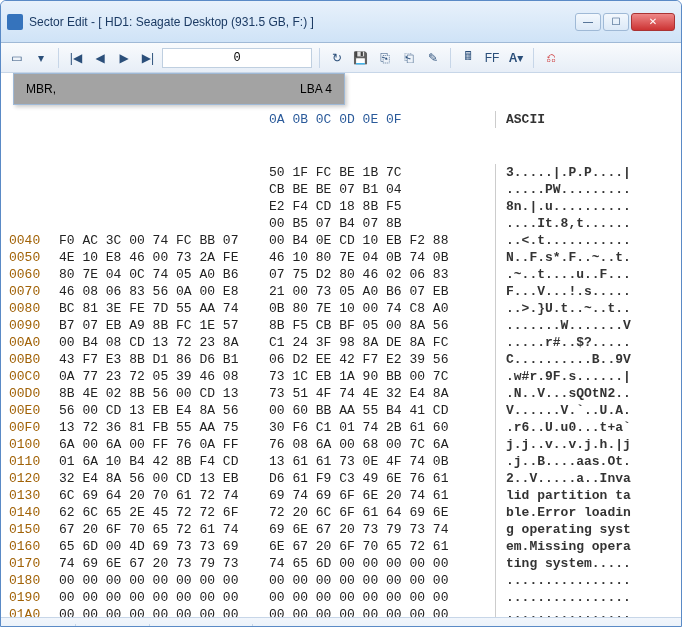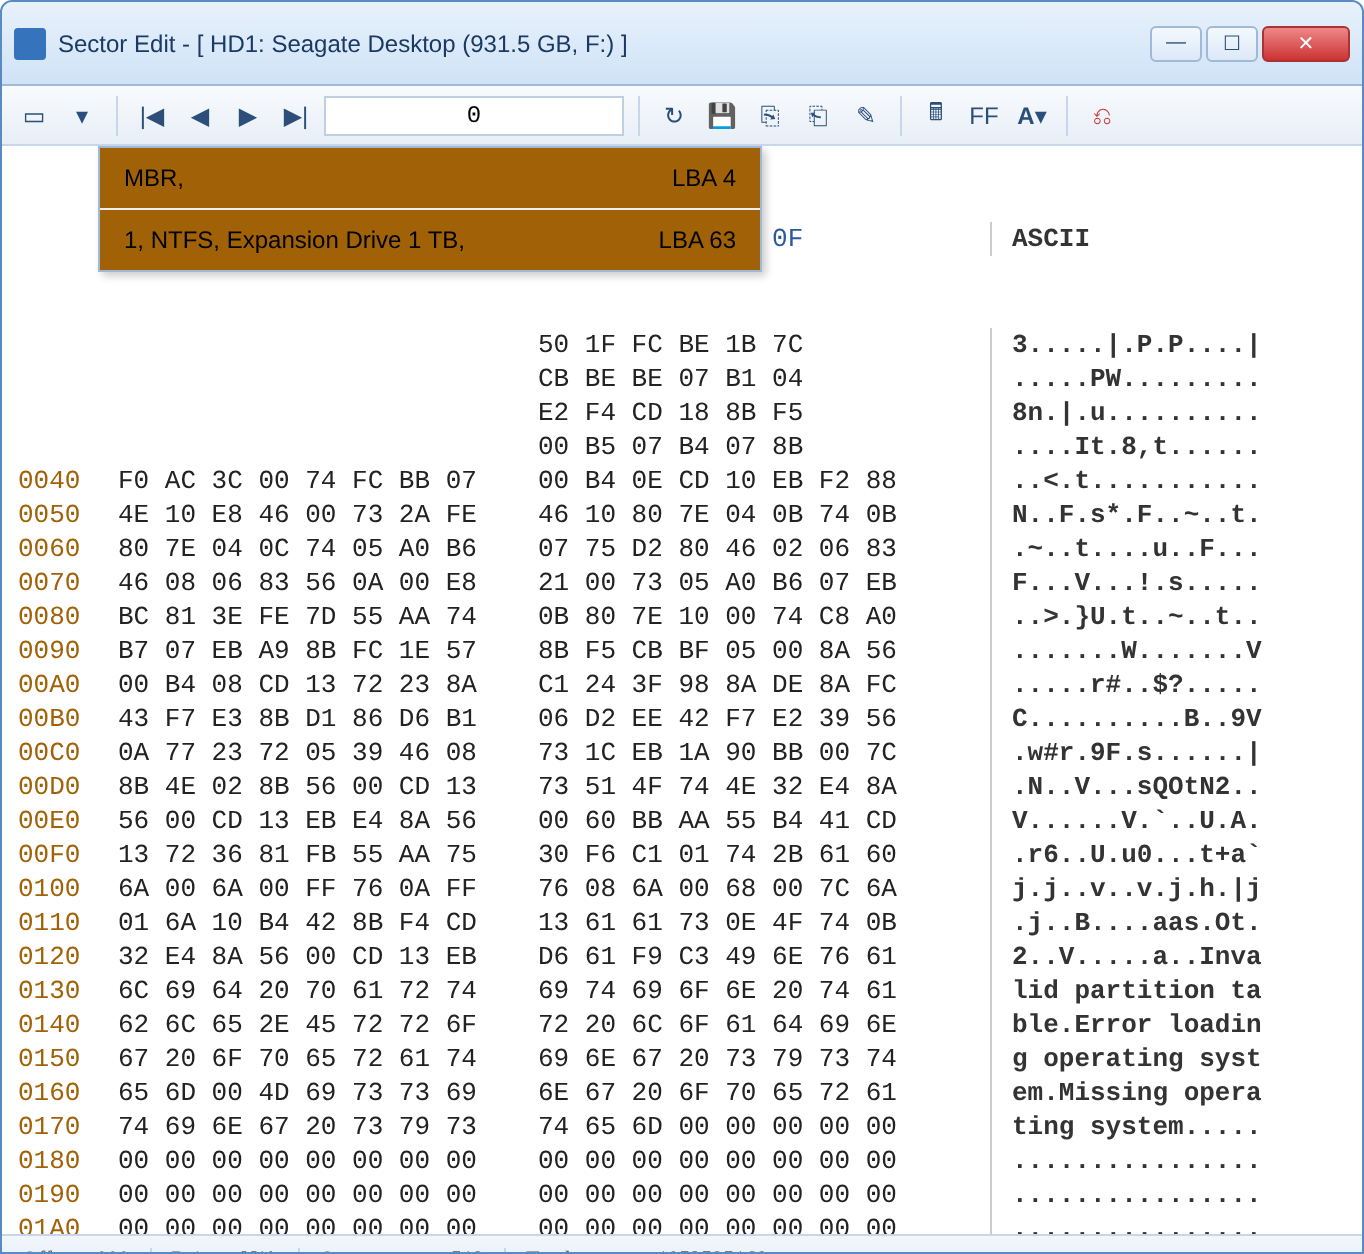--- a/index.html
+++ b/index.html
@@ -8,21 +8,21 @@
   .titlebar .icon { width: 16px; height: 16px; background: #3573bc; border-radius: 2px; margin-right: 6px; display:inline-block;}
   .titlebar-text { color: #1b3a63; font-size: 12px; flex: 1; }
   .winbtns { display: flex; gap: 2px; }
   .winbtn { width: 26px; height: 18px; border: 1px solid #9fb9d6; background: linear-gradient(#f3f8fd,#dce9f7); border-radius: 3px; display:flex;align-items:center;justify-content:center;font-size:10px;color:#2b4f7a;}
   .winbtn.close { width: 44px; background: linear-gradient(#e88,#c33); color:#fff; border-color:#a33;}
   .toolbar { height: 30px; background: linear-gradient(#f9fbfd,#e7eef7); border-bottom: 1px solid #c7d6e8; display:flex; align-items:center; padding: 0 6px; gap: 4px;}
   .tbtn { width: 20px; height: 20px; border:1px solid transparent; border-radius:3px; display:flex;align-items:center;justify-content:center; font-size:12px; color:#2b4f7a;}
   .tsep { width:1px; height:20px; background:#c7d6e8; margin:0 3px;}
   .offset-box { width: 150px; height:20px; border:1px solid #bfcfe0; background:#fff; text-align:center; line-height:18px; font-family:"Courier New",monospace; font-size:12px;}
   .hex-area { position: relative; height: 544px; overflow: hidden; }
-  .dropdown-menu { position:absolute; top:0; left:12px; width:332px; background:#a16207; border:1px solid #9fb9d6; box-shadow: 2px 2px 4px rgba(0,0,0,.2); z-index:10;margin-left:36px;}
+  .dropdown-menu { position:absolute; top:0; left:12px; width:332px; background:#a3a3a3; border:1px solid #9fb9d6; box-shadow: 2px 2px 4px rgba(0,0,0,.2); z-index:10;}
   .dd-row { display:flex; justify-content:space-between; padding:8px 12px; font-size:12px; border-bottom:1px solid #eee;}
   .dd-row:last-child{border-bottom:none;}
   .hex-grid { font-family:"Courier New",monospace; font-size:13px; line-height:17px; padding: 4px 8px; white-space: pre; color:#222;}
   .hex-header { color:#2a5a9a; display:flex; border-bottom: 0; padding-bottom:2px;}
   .hex-row { display:flex; }
   .col-off { width:50px; color:#a16207;}
   .col-hex1 { width:210px; }
   .col-hex2 { width:226px; }
   .col-ascii { width:160px; border-left:1px solid #ccc; padding-left:10px; color:#333;font-weight:bold;}
   .statusbar { height:24px; background: linear-gradient(#f1f6fc,#e2ecf7); border-top:1px solid #c7d6e8; display:flex; align-items:center; padding:0 10px; font-size:11px; gap:10px;font-family:Liberation Serif, serif;}
@@ -65,24 +65,20 @@
   <div class="tsep"></div>
   <div class="tbtn" style="color:#c33">⎌</div>
 </div>
 
 <div class="hex-area">
   <div class="dropdown-menu">
     <div class="dd-row">
       <span>MBR,</span>
       <span>LBA 4</span>
     </div>
-    <div class="dd-row">
-      <span>1, NTFS, Expansion Drive 1 TB,</span>
-      <span>LBA 63</span>
-    </div>
   </div>
 
   <div class="hex-grid">
     <div class="hex-header">
       <span class="col-off"></span>
       <span class="col-hex1"></span>
       <span class="col-hex2">0A 0B 0C 0D 0E 0F</span>
       <span class="col-ascii">ASCII</span>
     </div>
     <div id="hex-rows"><div class="hex-row"><span class="col-off"></span><span class="col-hex1"></span><span class="col-hex2">50 1F FC BE 1B 7C</span><span class="col-ascii">3.....|.P.P....|</span></div><div class="hex-row"><span class="col-off"></span><span class="col-hex1"></span><span class="col-hex2">CB BE BE 07 B1 04</span><span class="col-ascii">.....PW.........</span></div><div class="hex-row"><span class="col-off"></span><span class="col-hex1"></span><span class="col-hex2">E2 F4 CD 18 8B F5</span><span class="col-ascii">8n.|.u..........</span></div><div class="hex-row"><span class="col-off"></span><span class="col-hex1"></span><span class="col-hex2">00 B5 07 B4 07 8B</span><span class="col-ascii">....It.8,t......</span></div><div class="hex-row"><span class="col-off">0040</span><span class="col-hex1">F0 AC 3C 00 74 FC BB 07</span><span class="col-hex2">00 B4 0E CD 10 EB F2 88</span><span class="col-ascii">..&lt;.t...........</span></div><div class="hex-row"><span class="col-off">0050</span><span class="col-hex1">4E 10 E8 46 00 73 2A FE</span><span class="col-hex2">46 10 80 7E 04 0B 74 0B</span><span class="col-ascii">N..F.s*.F..~..t.</span></div><div class="hex-row"><span class="col-off">0060</span><span class="col-hex1">80 7E 04 0C 74 05 A0 B6</span><span class="col-hex2">07 75 D2 80 46 02 06 83</span><span class="col-ascii">.~..t....u..F...</span></div><div class="hex-row"><span class="col-off">0070</span><span class="col-hex1">46 08 06 83 56 0A 00 E8</span><span class="col-hex2">21 00 73 05 A0 B6 07 EB</span><span class="col-ascii">F...V...!.s.....</span></div><div class="hex-row"><span class="col-off">0080</span><span class="col-hex1">BC 81 3E FE 7D 55 AA 74</span><span class="col-hex2">0B 80 7E 10 00 74 C8 A0</span><span class="col-ascii">..&gt;.}U.t..~..t..</span></div><div class="hex-row"><span class="col-off">0090</span><span class="col-hex1">B7 07 EB A9 8B FC 1E 57</span><span class="col-hex2">8B F5 CB BF 05 00 8A 56</span><span class="col-ascii">.......W.......V</span></div><div class="hex-row"><span class="col-off">00A0</span><span class="col-hex1">00 B4 08 CD 13 72 23 8A</span><span class="col-hex2">C1 24 3F 98 8A DE 8A FC</span><span class="col-ascii">.....r#..$?.....</span></div><div class="hex-row"><span class="col-off">00B0</span><span class="col-hex1">43 F7 E3 8B D1 86 D6 B1</span><span class="col-hex2">06 D2 EE 42 F7 E2 39 56</span><span class="col-ascii">C..........B..9V</span></div><div class="hex-row"><span class="col-off">00C0</span><span class="col-hex1">0A 77 23 72 05 39 46 08</span><span class="col-hex2">73 1C EB 1A 90 BB 00 7C</span><span class="col-ascii">.w#r.9F.s......|</span></div><div class="hex-row"><span class="col-off">00D0</span><span class="col-hex1">8B 4E 02 8B 56 00 CD 13</span><span class="col-hex2">73 51 4F 74 4E 32 E4 8A</span><span class="col-ascii">.N..V...sQOtN2..</span></div><div class="hex-row"><span class="col-off">00E0</span><span class="col-hex1">56 00 CD 13 EB E4 8A 56</span><span class="col-hex2">00 60 BB AA 55 B4 41 CD</span><span class="col-ascii">V......V.`..U.A.</span></div><div class="hex-row"><span class="col-off">00F0</span><span class="col-hex1">13 72 36 81 FB 55 AA 75</span><span class="col-hex2">30 F6 C1 01 74 2B 61 60</span><span class="col-ascii">.r6..U.u0...t+a`</span></div><div class="hex-row"><span class="col-off">0100</span><span class="col-hex1">6A 00 6A 00 FF 76 0A FF</span><span class="col-hex2">76 08 6A 00 68 00 7C 6A</span><span class="col-ascii">j.j..v..v.j.h.|j</span></div><div class="hex-row"><span class="col-off">0110</span><span class="col-hex1">01 6A 10 B4 42 8B F4 CD</span><span class="col-hex2">13 61 61 73 0E 4F 74 0B</span><span class="col-ascii">.j..B....aas.Ot.</span></div><div class="hex-row"><span class="col-off">0120</span><span class="col-hex1">32 E4 8A 56 00 CD 13 EB</span><span class="col-hex2">D6 61 F9 C3 49 6E 76 61</span><span class="col-ascii">2..V.....a..Inva</span></div><div class="hex-row"><span class="col-off">0130</span><span class="col-hex1">6C 69 64 20 70 61 72 74</span><span class="col-hex2">69 74 69 6F 6E 20 74 61</span><span class="col-ascii">lid partition ta</span></div><div class="hex-row"><span class="col-off">0140</span><span class="col-hex1">62 6C 65 2E 45 72 72 6F</span><span class="col-hex2">72 20 6C 6F 61 64 69 6E</span><span class="col-ascii">ble.Error loadin</span></div><div class="hex-row"><span class="col-off">0150</span><span class="col-hex1">67 20 6F 70 65 72 61 74</span><span class="col-hex2">69 6E 67 20 73 79 73 74</span><span class="col-ascii">g operating syst</span></div><div class="hex-row"><span class="col-off">0160</span><span class="col-hex1">65 6D 00 4D 69 73 73 69</span><span class="col-hex2">6E 67 20 6F 70 65 72 61</span><span class="col-ascii">em.Missing opera</span></div><div class="hex-row"><span class="col-off">0170</span><span class="col-hex1">74 69 6E 67 20 73 79 73</span><span class="col-hex2">74 65 6D 00 00 00 00 00</span><span class="col-ascii">ting system.....</span></div><div class="hex-row"><span class="col-off">0180</span><span class="col-hex1">00 00 00 00 00 00 00 00</span><span class="col-hex2">00 00 00 00 00 00 00 00</span><span class="col-ascii">................</span></div><div class="hex-row"><span class="col-off">0190</span><span class="col-hex1">00 00 00 00 00 00 00 00</span><span class="col-hex2">00 00 00 00 00 00 00 00</span><span class="col-ascii">................</span></div><div class="hex-row"><span class="col-off">01A0</span><span class="col-hex1">00 00 00 00 00 00 00 00</span><span class="col-hex2">00 00 00 00 00 00 00 00</span><span class="col-ascii">................</span></div></div>

